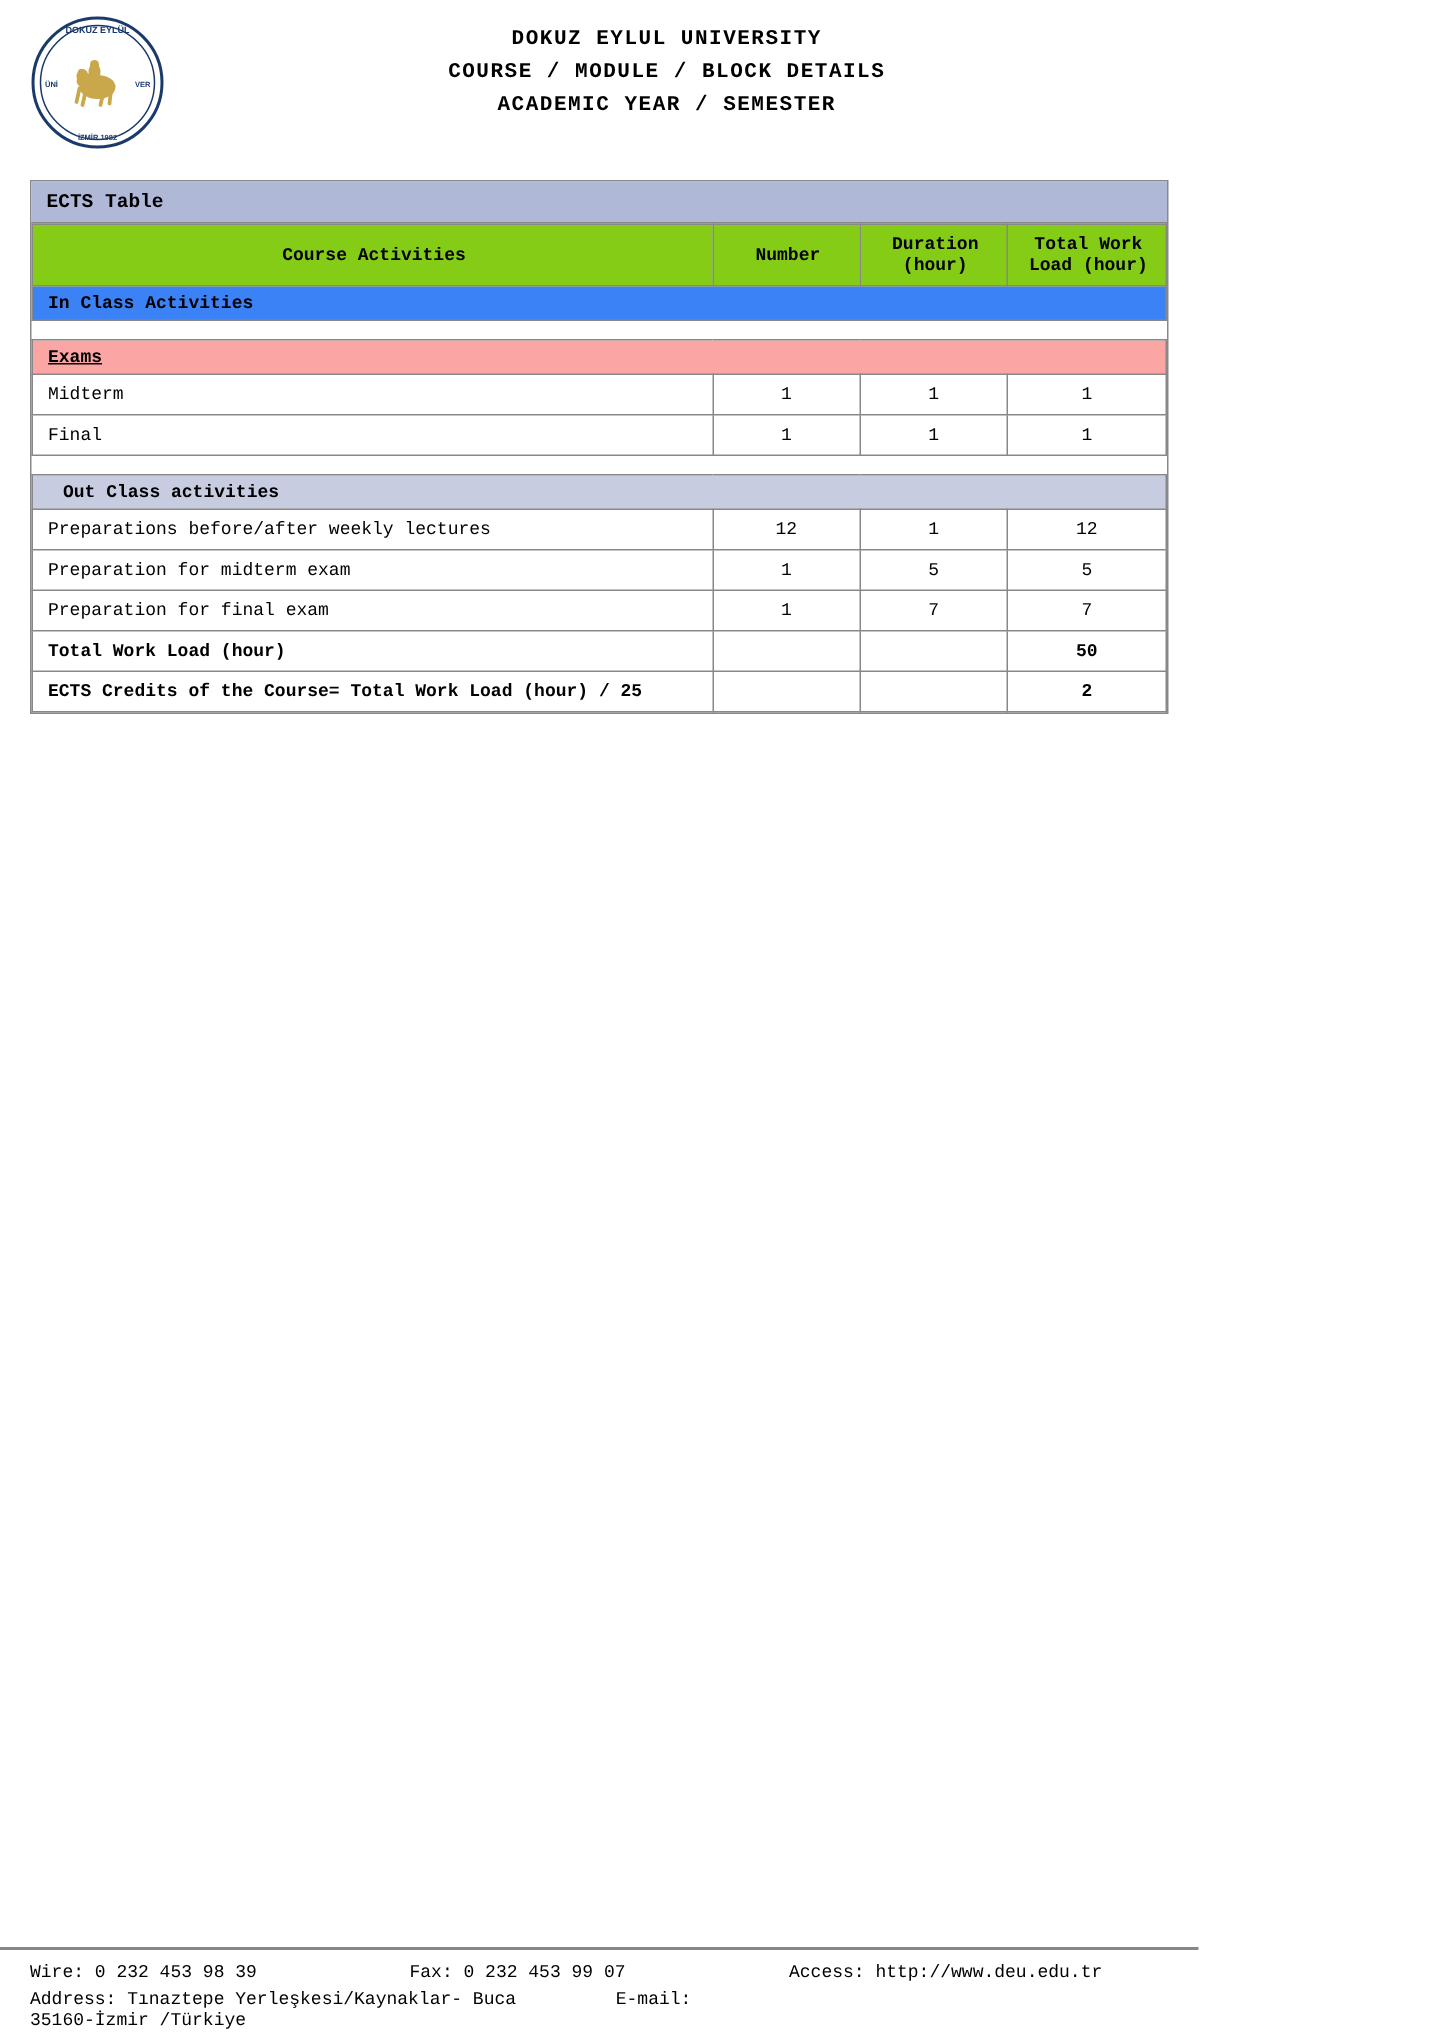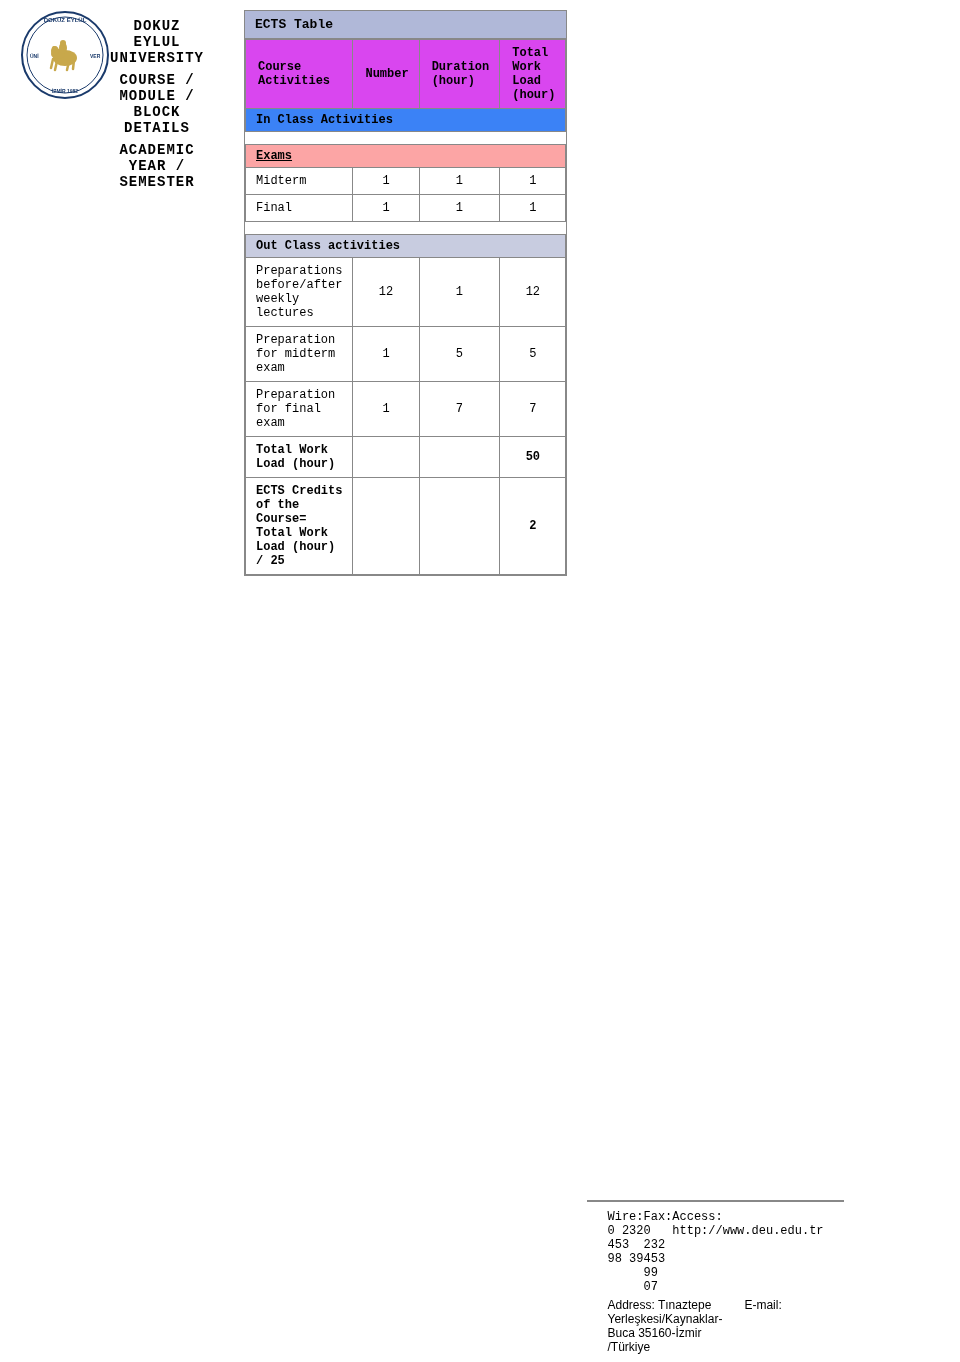--- a/index.html
+++ b/index.html
@@ -15,21 +15,21 @@
       color: #000000;
       width: 960px;
       min-height: 1362px;
       position: relative;
     }
 
     .page-wrapper {
       width: 799px;
       min-height: 1362px;
       display: flex;
-      flex-direction: row;
+      flex-direction: column;
     }
 
     
     .header {
       display: flex;
       align-items: flex-start;
       padding: 10px 20px;
       position: relative;
     }
 
@@ -108,23 +108,23 @@
 
     .ects-table th,
     .ects-table td {
       border: 1px solid #888;
       padding: 6px 10px;
       font-family: 'Courier New', Courier, monospace;
       font-size: 12px;
     }
 
     .ects-table th {
-      background-color: #d946ef;
-      font-weight: bold;
-      text-align: left;
+      background-color: #84cc16;
+      font-weight: bold;
+      text-align: center;
       vertical-align: middle;
       padding-left: 12px;
     }
 
     .ects-table td {
       vertical-align: middle;
     }
 
     .col-activity {
       width: 60%;
@@ -154,21 +154,21 @@
     .exams-header-row td {
       background-color: #fca5a5;
       font-weight: bold;
       padding: 4px 10px;
       text-decoration: underline;
     }
 
     .out-class-header-row td {
       background-color: #c8cce0;
       font-weight: bold;
-      padding: 4px 10px;
+      padding: 4px 20px;
     }
 
     .total-row td {
       font-weight: bold;
     }
 
     .highlight-cell {
       font-weight: bold;
     }
 
@@ -184,21 +184,21 @@
       justify-content: space-between;
       font-size: 12px;
       font-family: 'Courier New', Courier, monospace;
       margin-bottom: 4px;
     }
 
     .footer-line2 {
       display: flex;
       justify-content: space-between;
       font-size: 12px;
-      font-family: Liberation Sans, sans-serif;
+      font-family: Liberation Mono, monospace;
       gap: 22px;
     }
 
     .footer-item {
       flex: 1;
     }
   </style>
 </head>
 <body>
 

